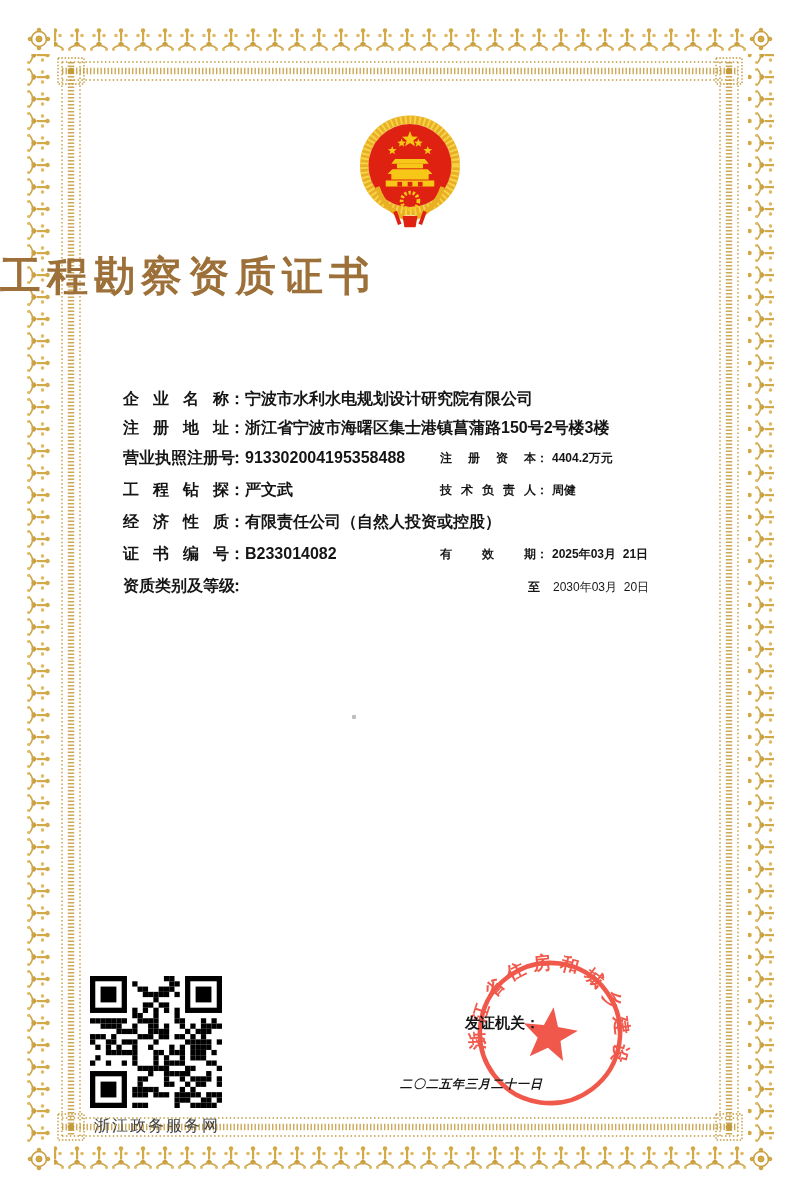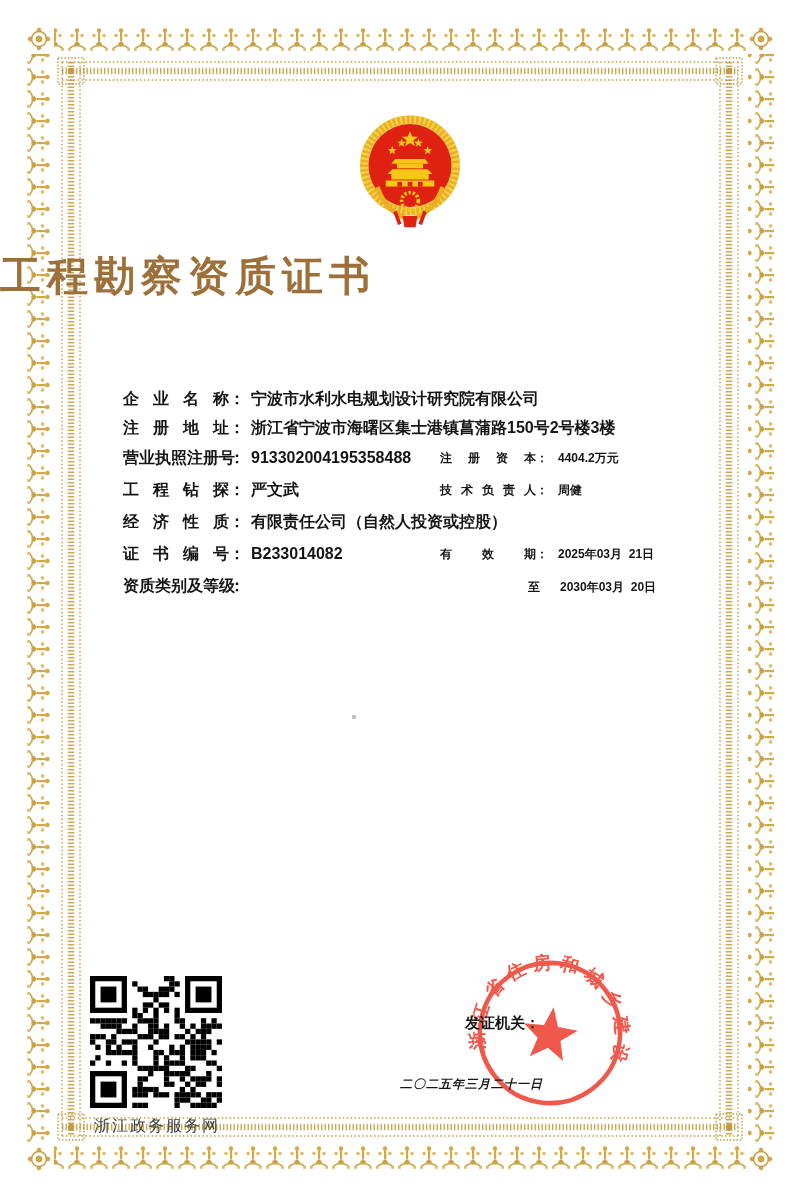--- a/index.html
+++ b/index.html
@@ -17,23 +17,23 @@
     left:0;top:249px;width:800px;text-align:left;
     font-family:"Liberation Serif",serif;
     font-size:41px;font-weight:700;letter-spacing:6px;color:#9c7038;z-index:2;
   }
   
   .row{position:absolute;left:123px;font-size:16px;line-height:20px;white-space:nowrap;z-index:2;}
   .rrow{position:absolute;left:440px;font-size:12px;line-height:20px;white-space:nowrap;z-index:3;}
   .lbl{display:inline-block;width:106px;text-align:justify;text-align-last:justify;font-weight:700;vertical-align:top;}
   .rlbl{display:inline-block;width:96px;text-align:justify;text-align-last:justify;font-weight:700;vertical-align:top;}
   .col{display:inline-block;width:15px;font-weight:700;vertical-align:top;}
-  .val{font-weight:700;margin-left:7px;white-space:pre;}
+  .val{font-weight:700;margin-left:1px;white-space:pre;}
   .zhi{display:inline-block;margin-left:88px;font-weight:700;}
-  .rval{font-weight:700;margin-left:20px;white-space:pre;}
+  .rval{font-weight:400;margin-left:13px;white-space:pre;}
   #qual-value{position:absolute;left:245px;top:576px;width:236px;font-size:16px;line-height:20px;font-weight:700;z-index:2;}
   
   #qr-block{left:90px;top:976px;width:132px;height:132px;z-index:2;}
   #qr-caption{left:94px;top:1116px;font-size:16px;letter-spacing:2px;color:#404040;z-index:2;}
   #seal{left:459px;top:942px;width:182px;height:182px;z-index:1;opacity:.88;transform:rotate(8deg);}
   #issuer{left:465px;top:1014px;font-size:15px;font-weight:700;z-index:3;white-space:nowrap;}
   #issuer .col{width:12px;}
   #issue-date{left:400px;top:1076px;font-size:12px;font-weight:600;letter-spacing:1px;z-index:3;white-space:nowrap;font-style:italic;}
   #speck{left:352px;top:715px;width:4px;height:4px;background:#bdbdbd;border-radius:1px;z-index:1;}
 </style>

